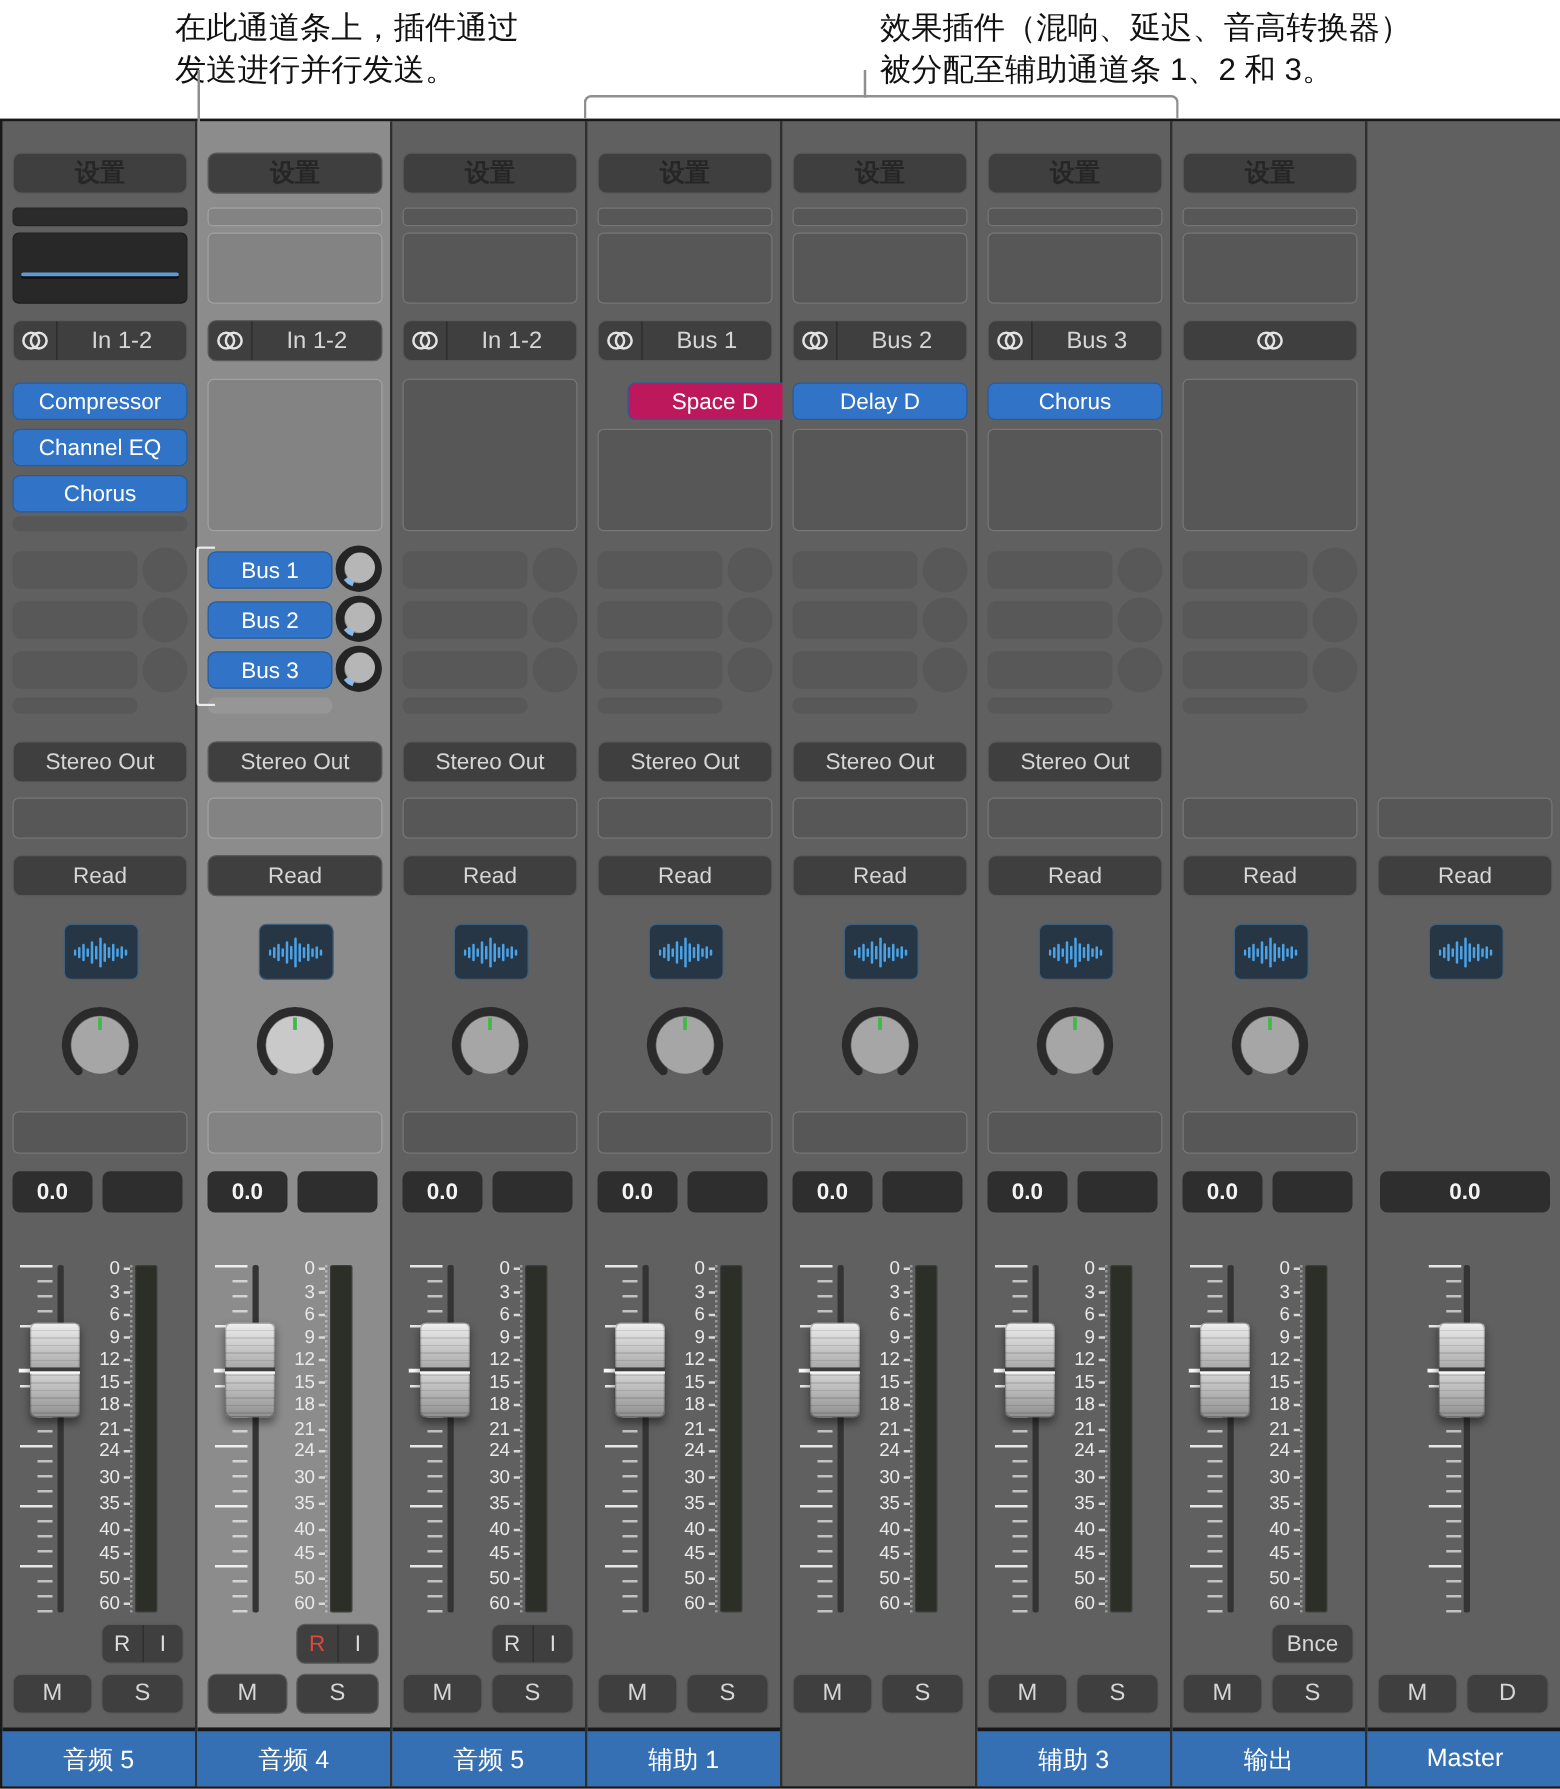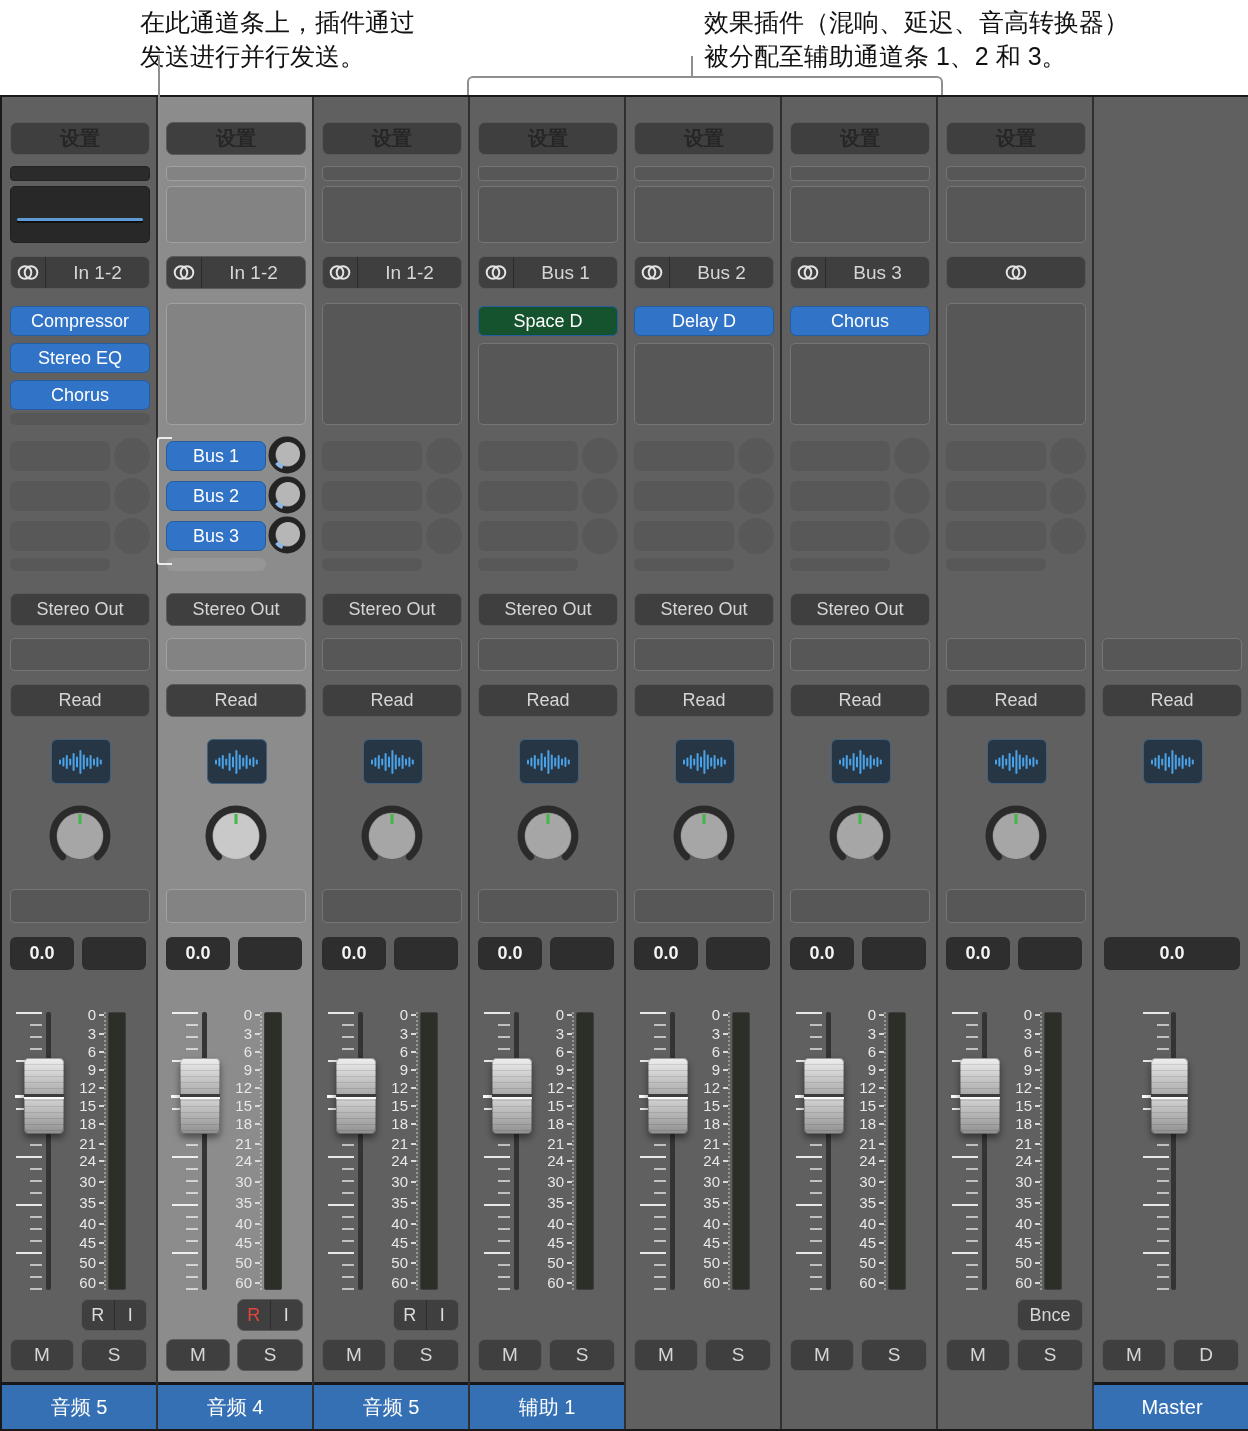--- a/index.html
+++ b/index.html
@@ -127,21 +127,21 @@
         <div class="btn input-row">
           <div class="ir-icon">
             <svg width="24" height="17" viewBox="0 0 24 17">
               <circle cx="9" cy="8.5" r="6.3" fill="none" stroke="#e3e3e3" stroke-width="2"></circle>
               <circle cx="15" cy="8.5" r="6.3" fill="none" stroke="#e3e3e3" stroke-width="2"></circle>
             </svg>
           </div>
           <div class="ir-label">In 1-2</div>
         </div>
         <div class="btn fx-btn fx1" style="background: rgb(49, 115, 199);">Compressor</div>
-        <div class="btn fx-btn fx2" style="background: rgb(49, 115, 199);">Stereo EQ</div>
+        <div class="btn fx-btn fx2" style="background: rgb(49, 115, 199);">Channel EQ</div>
         <div class="btn fx-btn fx3" style="background: rgb(49, 115, 199);">Chorus</div>
         <div class="slot fx-thin"></div>
         <div class="slot send-slot ss1"></div>
         <div class="send-circle sc1"></div>
         <div class="slot send-slot ss2"></div>
         <div class="send-circle sc2"></div>
         <div class="slot send-slot ss3"></div>
         <div class="send-circle sc3"></div>
         <div class="slot send-slot sends-thin"></div>
         <div class="btn stereo-out">Stereo Out</div>
@@ -501,21 +501,21 @@
         <div class="slot eq"></div>
         <div class="btn input-row">
           <div class="ir-icon">
             <svg width="24" height="17" viewBox="0 0 24 17">
               <circle cx="9" cy="8.5" r="6.3" fill="none" stroke="#e3e3e3" stroke-width="2"></circle>
               <circle cx="15" cy="8.5" r="6.3" fill="none" stroke="#e3e3e3" stroke-width="2"></circle>
             </svg>
           </div>
           <div class="ir-label">Bus 1</div>
         </div>
-        <div class="btn fx-btn fx1" style="background: #14532d;">Space D</div>
+        <div class="btn fx-btn fx1" style="background: #be185d; margin-left: 24px;">Space D</div>
         <div class="slot fx-tall aux"></div>
         <div class="slot send-slot ss1"></div>
         <div class="send-circle sc1"></div>
         <div class="slot send-slot ss2"></div>
         <div class="send-circle sc2"></div>
         <div class="slot send-slot ss3"></div>
         <div class="send-circle sc3"></div>
         <div class="slot send-slot sends-thin"></div>
         <div class="btn stereo-out">Stereo Out</div>
         <div class="slot group-slot"></div>
@@ -836,20 +836,21 @@
           <div class="ftick" style="top: 230px;"></div>
           <div class="fnum" style="top: 243px;">50</div>
           <div class="ftick" style="top: 250px;"></div>
           <div class="fnum" style="top: 263px;">60</div>
           <div class="ftick" style="top: 270px;"></div>
           <div class="dotline"></div>
           <div class="meter"></div>
         </div>
         <div class="btn mbtn m-l">M</div>
         <div class="btn mbtn m-r">S</div>
+        <div class="namebar" style="background: rgb(53, 112, 181);">辅助 3</div>
       </div>
       <div class="strip">
         <div class="btn row-settings">设置</div>
         <div class="slot gr"></div>
         <div class="slot eq"></div>
         <div class="btn input-row">
           <div class="ir-icon full">
             <svg width="24" height="17" viewBox="0 0 24 17">
               <circle cx="9" cy="8.5" r="6.3" fill="none" stroke="#e3e3e3" stroke-width="2"></circle>
               <circle cx="15" cy="8.5" r="6.3" fill="none" stroke="#e3e3e3" stroke-width="2"></circle>
@@ -950,20 +951,21 @@
           <div class="fnum" style="top: 243px;">50</div>
           <div class="ftick" style="top: 250px;"></div>
           <div class="fnum" style="top: 263px;">60</div>
           <div class="ftick" style="top: 270px;"></div>
           <div class="dotline"></div>
           <div class="meter"></div>
         </div>
         <div class="btn bnce">Bnce</div>
         <div class="btn mbtn m-l">M</div>
         <div class="btn mbtn m-r">S</div>
+        <div class="namebar" style="background: rgb(53, 112, 181);">输出</div>
       </div>
       <div class="strip">
         <div class="slot group-slot"></div>
         <div class="btn read">Read</div>
         <div class="wave">
           <svg width="44" height="26" viewBox="0 0 44 26">
             <rect x="0" y="10.5" width="2" height="5" rx="1" fill="#4aa3e8"></rect>
             <rect x="3.4" y="8.5" width="2" height="9" rx="1" fill="#4aa3e8"></rect>
             <rect x="6.8" y="6" width="2" height="14" rx="1" fill="#4aa3e8"></rect>
             <rect x="10.2" y="9.5" width="2" height="7" rx="1" fill="#4aa3e8"></rect>

